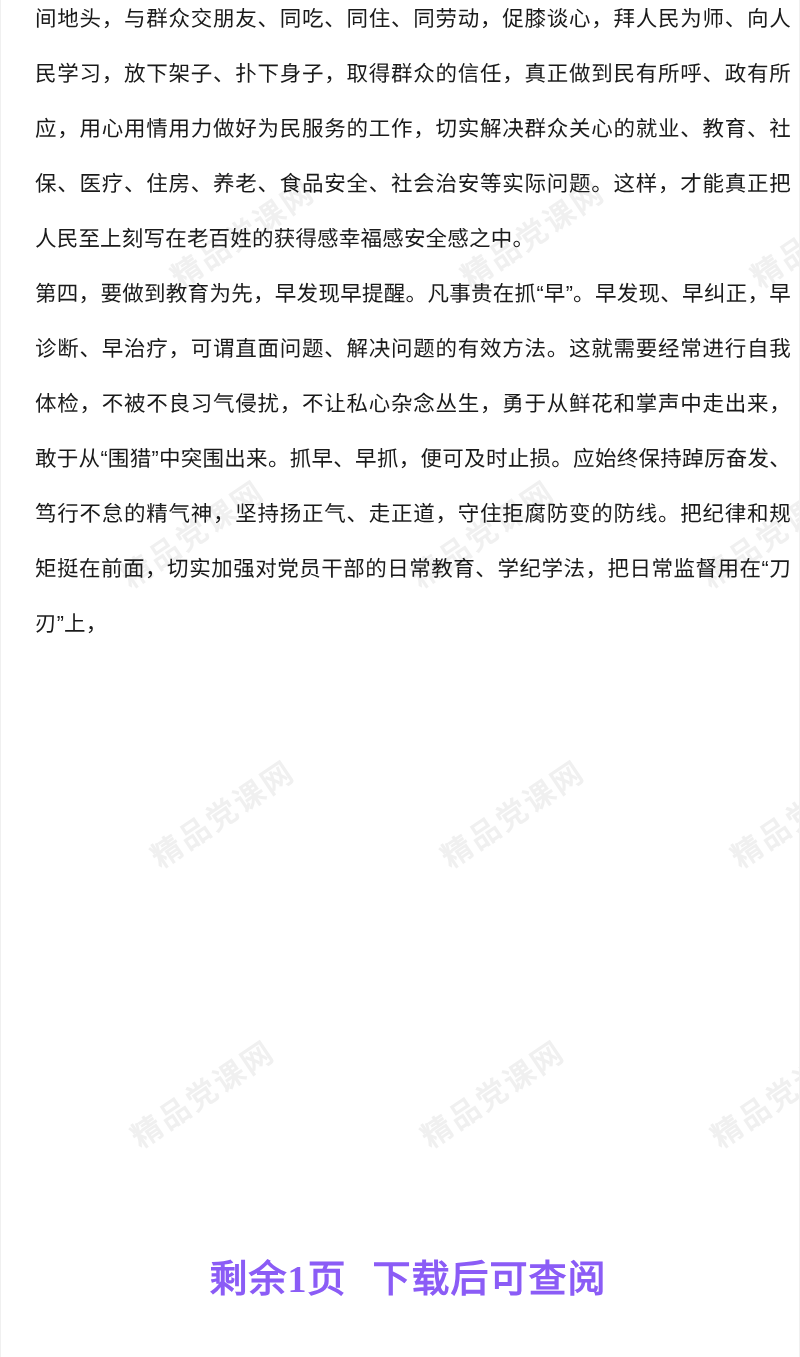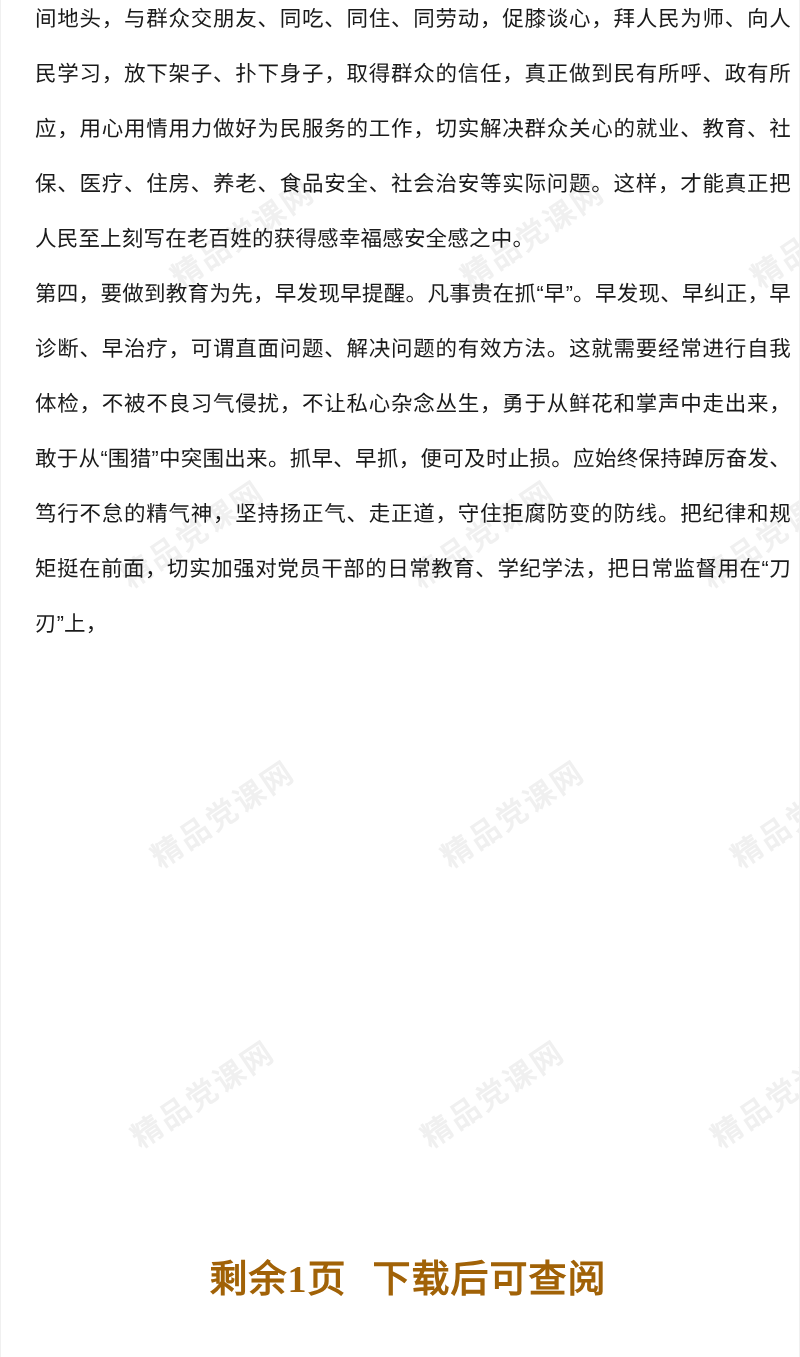--- a/index.html
+++ b/index.html
@@ -112,17 +112,17 @@
       <div class="watermark" style="left: 120px; top: 1120px; color: rgb(240, 240, 240); transform: rotate(-34deg);">精品党课网</div>
       <div class="watermark" style="left: 410px; top: 1120px; color: rgb(240, 240, 240); transform: rotate(-34deg);">精品党课网</div>
       <div class="watermark" style="left: 700px; top: 1120px; color: rgb(240, 240, 240); transform: rotate(-34deg);">精品党课网</div>
     </div>
 
   <div id="doc-body">
     <p class="para first" style="color: rgb(26, 26, 26);">间地头，与群众交朋友、同吃、同住、同劳动，促膝谈心，拜人民为师、向人民学习，放下架子、扑下身子，取得群众的信任，真正做到民有所呼、政有所应，用心用情用力做好为民服务的工作，切实解决群众关心的就业、教育、社保、医疗、住房、养老、食品安全、社会治安等实际问题。这样，才能真正把人民至上刻写在老百姓的获得感幸福感安全感之中。</p>
     <p class="para" style="color: rgb(26, 26, 26);">第四，要做到教育为先，早发现早提醒。凡事贵在抓“早”。早发现、早纠正，早诊断、早治疗，可谓直面问题、解决问题的有效方法。这就需要经常进行自我体检，不被不良习气侵扰，不让私心杂念丛生，勇于从鲜花和掌声中走出来，敢于从“围猎”中突围出来。抓早、早抓，便可及时止损。应始终保持踔厉奋发、笃行不怠的精气神，坚持扬正气、走正道，守住拒腐防变的防线。把纪律和规矩挺在前面，切实加强对党员干部的日常教育、学纪学法，把日常监督用在“刀刃”上，</p>
   </div>
 
-  <div id="footer-teaser" style="color: #a16207; padding-left: 16px;">
+  <div id="footer-teaser" style="color: #8b5cf6; padding-left: 16px;">
     <span>剩余1页</span><span class="gap"></span><span>下载后可查阅</span>
   </div>
 
 </div>
 
 </body></html>

